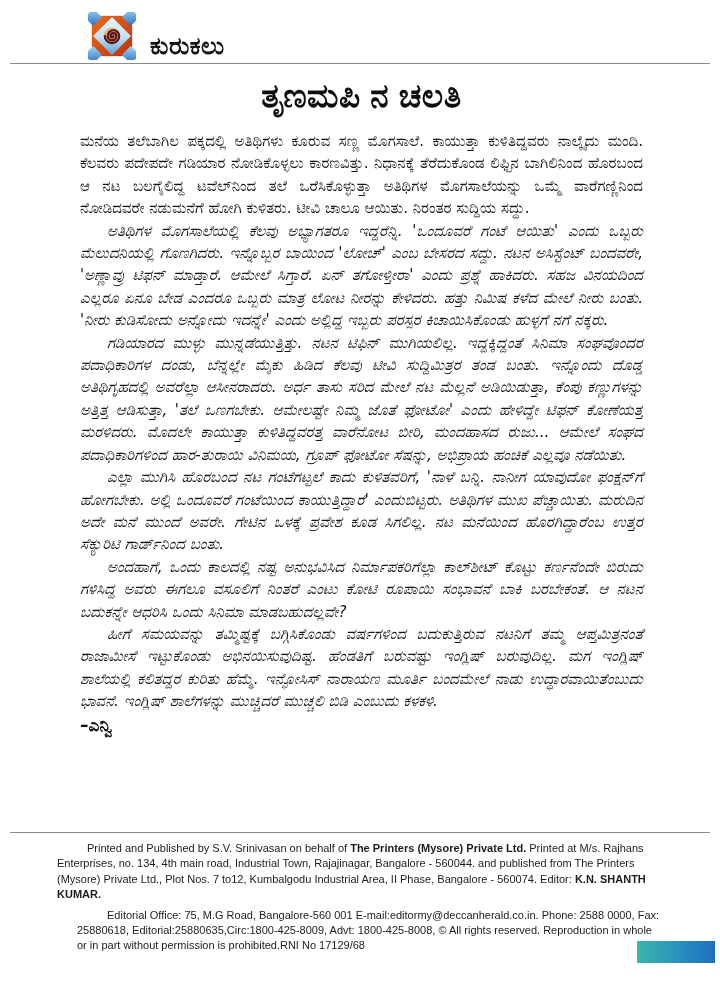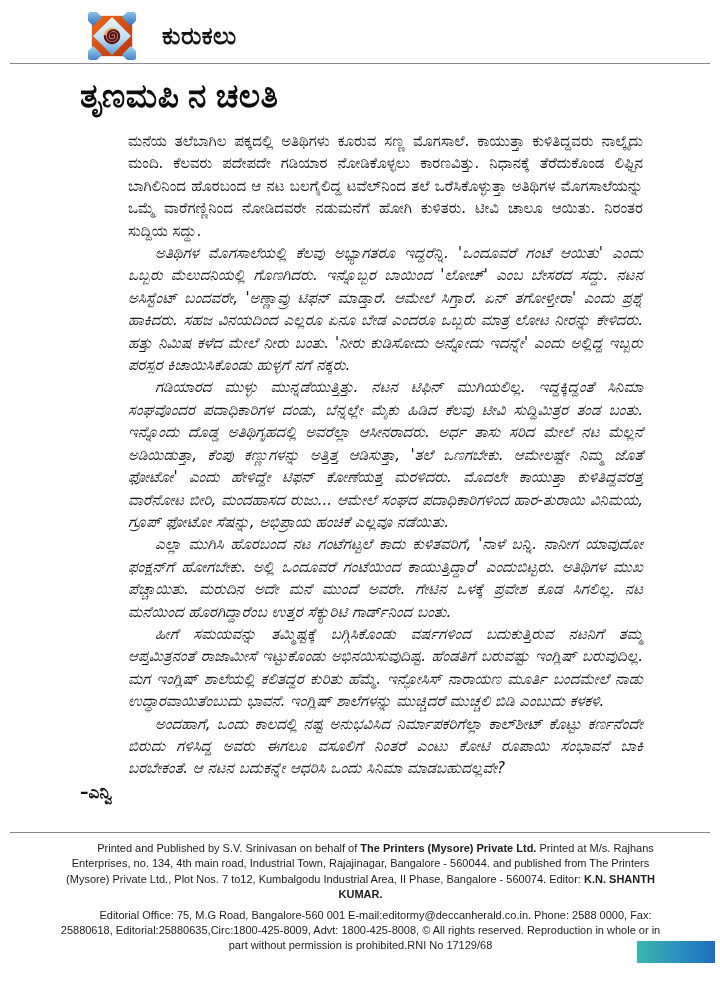--- a/index.html
+++ b/index.html
@@ -6,60 +6,59 @@
   html,body { background:#ffffff; }
   .page {
     position:relative;
     width:720px; height:1004px;
     background:#ffffff;
     font-family:"Liberation Sans", sans-serif;
     color:#111;
     overflow:hidden;
   }
   
-  .masthead { position:absolute; top:12px; left:88px; display:flex; align-items:center; gap:26px; }
+  .masthead { position:absolute; top:12px; left:88px; display:flex; align-items:flex-end; gap:14px; }
   .logo { width:48px; height:48px; display:block; }
   .brand {
     font-family:"DejaVu Sans", "Liberation Sans", sans-serif;
     font-size:24px; font-weight:700; color:#141414; letter-spacing:0.5px;
   }
   .rule-top {
     position:absolute; top:63px; left:10px; width:700px; height:0;
     border-top:1.5px solid #8a8a8a;
   }
   
   .article { position:absolute; top:74px; left:80px; width:563px; }
   .title {
-    font-family:Liberation Serif, serif;
+    font-family:Liberation Sans, sans-serif;
     font-size:33px; font-weight:700; color:#0d0d0d;
-    line-height:44px; margin-bottom:12px; letter-spacing:0.5px;
+    line-height:44px; margin-bottom:12px; letter-spacing:0.5px;text-align:center;
   }
   .body-copy p {
     font-family:"DejaVu Sans", "Liberation Sans", sans-serif;
     font-size:15px; line-height:22.4px; color:#151515;
     text-align:justify;
-    margin-left:48px;
   }
   .body-copy p.indent { text-indent:27px;font-style:italic; }
   .byline {
     margin-top:2px; text-align:left; padding-right:0px;
     font-family:"DejaVu Sans", "Liberation Sans", sans-serif;
     font-size:17px; font-weight:700; color:#111;
   }
   
   .rule-footer {
     position:absolute; top:832px; left:10px; width:700px; height:0;
     border-top:1.5px solid #8a8a8a;
   }
   .footer { position:absolute; top:841px; left:57px; width:607px; }
   .footer p {
-    font-size:11px; line-height:15.4px; color:#1c1c1c; text-align:center;
+    font-size:11px; line-height:15.4px; color:#1c1c1c; text-align:left;
   }
   .footer p.imprint { text-indent:30px; }
-  .footer p.editorial { margin-top:5px; text-indent:30px; }
+  .footer p.editorial { margin-top:5px; text-indent:30px;margin-left:20px; }
   .footer .b, .footer span[data-bold="true"] { font-weight:700; }
   
   .accent-bar {
     position:absolute; top:941px; left:637px; width:78px; height:22px;
     background:linear-gradient(90deg, #3ab6ad 0%, #2a8fbe 55%, #1e6fbe 100%);
   }
 </style>
 </head>
 <body>
 
@@ -96,22 +95,22 @@
 
   <div class="rule-top"></div>
 
   <div class="article">
     <h1 class="title">ತೃಣಮಪಿ ನ ಚಲತಿ</h1>
     <div class="body-copy">
       <p>ಮನೆಯ ತಲೆಬಾಗಿಲ ಪಕ್ಕದಲ್ಲಿ ಅತಿಥಿಗಳು ಕೂರುವ ಸಣ್ಣ ಮೊಗಸಾಲೆ. ಕಾಯುತ್ತಾ ಕುಳಿತಿದ್ದವರು ನಾಲ್ಕೈದು ಮಂದಿ. ಕೆಲವರು ಪದೇಪದೇ ಗಡಿಯಾರ ನೋಡಿಕೊಳ್ಳಲು ಕಾರಣವಿತ್ತು. ನಿಧಾನಕ್ಕೆ ತೆರೆದುಕೊಂಡ ಲಿಫ್ಟಿನ ಬಾಗಿಲಿನಿಂದ ಹೊರಬಂದ ಆ ನಟ ಬಲಗೈಲಿದ್ದ ಟವೆಲ್‌ನಿಂದ ತಲೆ ಒರೆಸಿಕೊಳ್ಳುತ್ತಾ ಅತಿಥಿಗಳ ಮೊಗಸಾಲೆಯನ್ನು ಒಮ್ಮೆ ವಾರೆಗಣ್ಣಿನಿಂದ ನೋಡಿದವರೇ ನಡುಮನೆಗೆ ಹೋಗಿ ಕುಳಿತರು. ಟೀವಿ ಚಾಲೂ ಆಯಿತು. ನಿರಂತರ ಸುದ್ದಿಯ ಸದ್ದು.</p>
       <p class="indent">ಅತಿಥಿಗಳ ಮೊಗಸಾಲೆಯಲ್ಲಿ ಕೆಲವು ಅಭ್ಯಾಗತರೂ ಇದ್ದರೆನ್ನಿ. 'ಒಂದೂವರೆ ಗಂಟೆ ಆಯಿತು' ಎಂದು ಒಬ್ಬರು ಮೆಲುದನಿಯಲ್ಲಿ ಗೊಣಗಿದರು. ಇನ್ನೊಬ್ಬರ ಬಾಯಿಂದ 'ಲೋಚ್' ಎಂಬ ಬೇಸರದ ಸದ್ದು. ನಟನ ಅಸಿಸ್ಟೆಂಟ್ ಬಂದವರೇ, 'ಅಣ್ಣಾವ್ರು ಟಿಫನ್ ಮಾಡ್ತಾರೆ. ಆಮೇಲೆ ಸಿಗ್ತಾರೆ. ಏನ್ ತಗೋಳ್ತೀರಾ' ಎಂದು ಪ್ರಶ್ನೆ ಹಾಕಿದರು. ಸಹಜ ವಿನಯದಿಂದ ಎಲ್ಲರೂ ಏನೂ ಬೇಡ ಎಂದರೂ ಒಬ್ಬರು ಮಾತ್ರ ಲೋಟ ನೀರನ್ನು ಕೇಳಿದರು. ಹತ್ತು ನಿಮಿಷ ಕಳೆದ ಮೇಲೆ ನೀರು ಬಂತು. 'ನೀರು ಕುಡಿಸೋದು ಅನ್ನೋದು ಇದನ್ನೇ' ಎಂದು ಅಲ್ಲಿದ್ದ ಇಬ್ಬರು ಪರಸ್ಪರ ಕಿಚಾಯಿಸಿಕೊಂಡು ಹುಳ್ಳಗೆ ನಗೆ ನಕ್ಕರು.</p>
       <p class="indent">ಗಡಿಯಾರದ ಮುಳ್ಳು ಮುನ್ನಡೆಯುತ್ತಿತ್ತು. ನಟನ ಟಿಫಿನ್ ಮುಗಿಯಲಿಲ್ಲ. ಇದ್ದಕ್ಕಿದ್ದಂತೆ ಸಿನಿಮಾ ಸಂಘವೊಂದರ ಪದಾಧಿಕಾರಿಗಳ ದಂಡು, ಬೆನ್ನಲ್ಲೇ ಮೈಕು ಹಿಡಿದ ಕೆಲವು ಟೀವಿ ಸುದ್ದಿಮಿತ್ರರ ತಂಡ ಬಂತು. ಇನ್ನೊಂದು ದೊಡ್ಡ ಅತಿಥಿಗೃಹದಲ್ಲಿ ಅವರೆಲ್ಲಾ ಆಸೀನರಾದರು. ಅರ್ಧ ತಾಸು ಸರಿದ ಮೇಲೆ ನಟ ಮೆಲ್ಲನೆ ಅಡಿಯಿಡುತ್ತಾ, ಕೆಂಪು ಕಣ್ಣುಗಳನ್ನು ಅತ್ತಿತ್ತ ಆಡಿಸುತ್ತಾ, 'ತಲೆ ಒಣಗಬೇಕು. ಆಮೇಲಷ್ಟೇ ನಿಮ್ಮ ಜೊತೆ ಫೋಟೋ' ಎಂದು ಹೇಳಿದ್ದೇ ಟಿಫನ್ ಕೋಣೆಯತ್ತ ಮರಳಿದರು. ಮೊದಲೇ ಕಾಯುತ್ತಾ ಕುಳಿತಿದ್ದವರತ್ತ ವಾರೆನೋಟ ಬೀರಿ, ಮಂದಹಾಸದ ರುಜು... ಆಮೇಲೆ ಸಂಘದ ಪದಾಧಿಕಾರಿಗಳಿಂದ ಹಾರ-ತುರಾಯಿ ವಿನಿಮಯ, ಗ್ರೂಪ್ ಫೋಟೋ ಸೆಷನ್ನು, ಅಭಿಪ್ರಾಯ ಹಂಚಿಕೆ ಎಲ್ಲವೂ ನಡೆಯಿತು.</p>
       <p class="indent">ಎಲ್ಲಾ ಮುಗಿಸಿ ಹೊರಬಂದ ನಟ ಗಂಟೆಗಟ್ಟಲೆ ಕಾದು ಕುಳಿತವರಿಗೆ, 'ನಾಳೆ ಬನ್ನಿ. ನಾನೀಗ ಯಾವುದೋ ಫಂಕ್ಷನ್‌ಗೆ ಹೋಗಬೇಕು. ಅಲ್ಲಿ ಒಂದೂವರೆ ಗಂಟೆಯಿಂದ ಕಾಯುತ್ತಿದ್ದಾರೆ' ಎಂದುಬಿಟ್ಟರು. ಅತಿಥಿಗಳ ಮುಖ ಪೆಚ್ಚಾಯಿತು. ಮರುದಿನ ಅದೇ ಮನೆ ಮುಂದೆ ಅವರೇ. ಗೇಟಿನ ಒಳಕ್ಕೆ ಪ್ರವೇಶ ಕೂಡ ಸಿಗಲಿಲ್ಲ. ನಟ ಮನೆಯಿಂದ ಹೊರಗಿದ್ದಾರೆಂಬ ಉತ್ತರ ಸೆಕ್ಯುರಿಟಿ ಗಾರ್ಡ್‌ನಿಂದ ಬಂತು.</p>
+      <p class="indent">ಅಂದಹಾಗೆ, ಒಂದು ಕಾಲದಲ್ಲಿ ನಷ್ಟ ಅನುಭವಿಸಿದ ನಿರ್ಮಾಪಕರಿಗೆಲ್ಲಾ ಕಾಲ್‌ಶೀಟ್ ಕೊಟ್ಟು ಕರ್ಣನೆಂದೇ ಬಿರುದು ಗಳಿಸಿದ್ದ ಅವರು ಈಗಲೂ ವಸೂಲಿಗೆ ನಿಂತರೆ ಎಂಟು ಕೋಟಿ ರೂಪಾಯಿ ಸಂಭಾವನೆ ಬಾಕಿ ಬರಬೇಕಂತೆ. ಆ ನಟನ ಬದುಕನ್ನೇ ಆಧರಿಸಿ ಒಂದು ಸಿನಿಮಾ ಮಾಡಬಹುದಲ್ಲವೇ?</p>
       <p class="indent">ಹೀಗೆ ಸಮಯವನ್ನು ತಮ್ಮಿಷ್ಟಕ್ಕೆ ಬಗ್ಗಿಸಿಕೊಂಡು ವರ್ಷಗಳಿಂದ ಬದುಕುತ್ತಿರುವ ನಟನಿಗೆ ತಮ್ಮ ಆಪ್ತಮಿತ್ರನಂತೆ ರಾಜಾಮೀಸೆ ಇಟ್ಟುಕೊಂಡು ಅಭಿನಯಿಸುವುದಿಷ್ಟ. ಹೆಂಡತಿಗೆ ಬರುವಷ್ಟು ಇಂಗ್ಲಿಷ್ ಬರುವುದಿಲ್ಲ. ಮಗ ಇಂಗ್ಲಿಷ್ ಶಾಲೆಯಲ್ಲಿ ಕಲಿತದ್ದರ ಕುರಿತು ಹೆಮ್ಮೆ. ಇನ್ಫೋಸಿಸ್ ನಾರಾಯಣ ಮೂರ್ತಿ ಬಂದಮೇಲೆ ನಾಡು ಉದ್ಧಾರವಾಯಿತೆಂಬುದು ಭಾವನೆ. ಇಂಗ್ಲಿಷ್ ಶಾಲೆಗಳನ್ನು ಮುಚ್ಚಿದರೆ ಮುಚ್ಚಲಿ ಬಿಡಿ ಎಂಬುದು ಕಳಕಳಿ.</p>
-      <p class="indent">ಅಂದಹಾಗೆ, ಒಂದು ಕಾಲದಲ್ಲಿ ನಷ್ಟ ಅನುಭವಿಸಿದ ನಿರ್ಮಾಪಕರಿಗೆಲ್ಲಾ ಕಾಲ್‌ಶೀಟ್ ಕೊಟ್ಟು ಕರ್ಣನೆಂದೇ ಬಿರುದು ಗಳಿಸಿದ್ದ ಅವರು ಈಗಲೂ ವಸೂಲಿಗೆ ನಿಂತರೆ ಎಂಟು ಕೋಟಿ ರೂಪಾಯಿ ಸಂಭಾವನೆ ಬಾಕಿ ಬರಬೇಕಂತೆ. ಆ ನಟನ ಬದುಕನ್ನೇ ಆಧರಿಸಿ ಒಂದು ಸಿನಿಮಾ ಮಾಡಬಹುದಲ್ಲವೇ?</p>
     </div>
     <div class="byline">–ಎನ್ವಿ</div>
   </div>
 
   <div class="rule-footer"></div>
   <div class="footer">
     <p class="imprint"><span>Printed and Published by S.V. Srinivasan on behalf of </span><span data-bold="true">The Printers (Mysore) Private Ltd.</span><span> Printed at M/s. Rajhans Enterprises, no. 134, 4th main road, Industrial Town, Rajajinagar, Bangalore - 560044. and published from The Printers (Mysore) Private Ltd., Plot Nos. 7 to12, Kumbalgodu Industrial Area, II Phase, Bangalore - 560074. Editor: </span><span data-bold="true">K.N. SHANTH KUMAR.</span></p>
     <p class="editorial">Editorial Office: 75, M.G Road, Bangalore-560 001 E-mail:editormy@deccanherald.co.in. Phone: 2588 0000, Fax: 25880618, Editorial:25880635,Circ:1800-425-8009, Advt: 1800-425-8008, © All rights reserved. Reproduction in whole or in part without permission is prohibited.RNI No 17129/68</p>
   </div>
 

